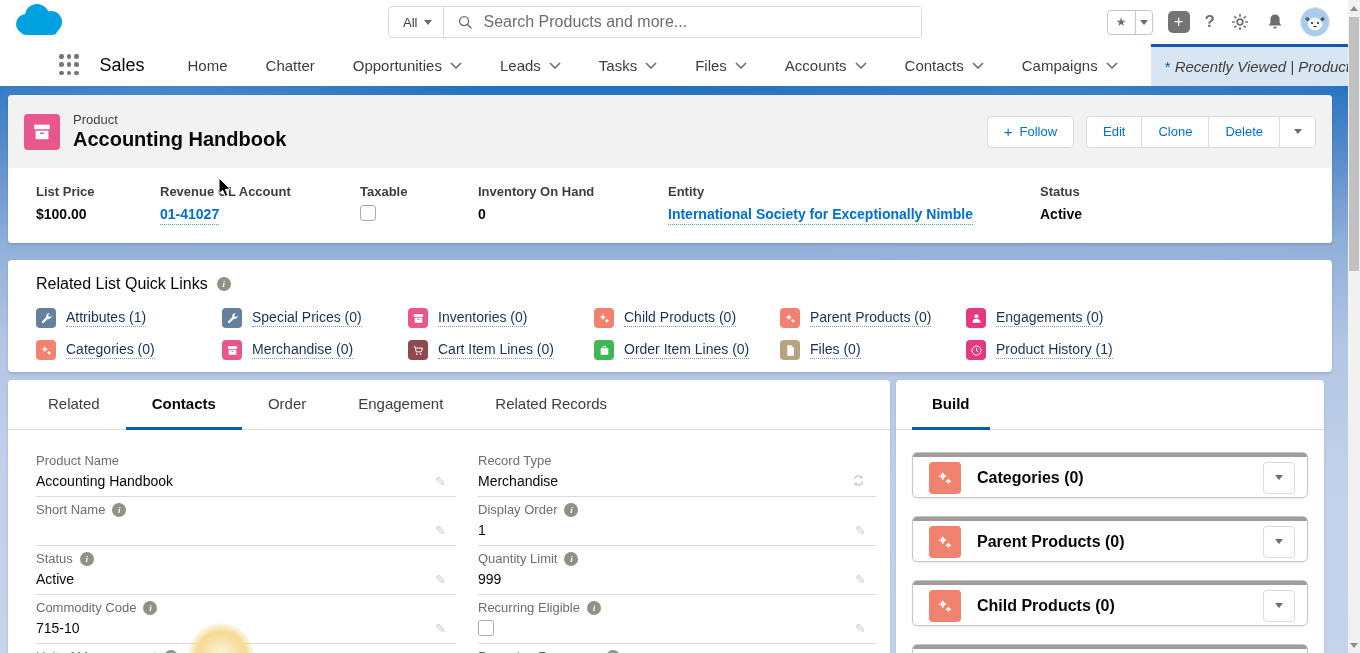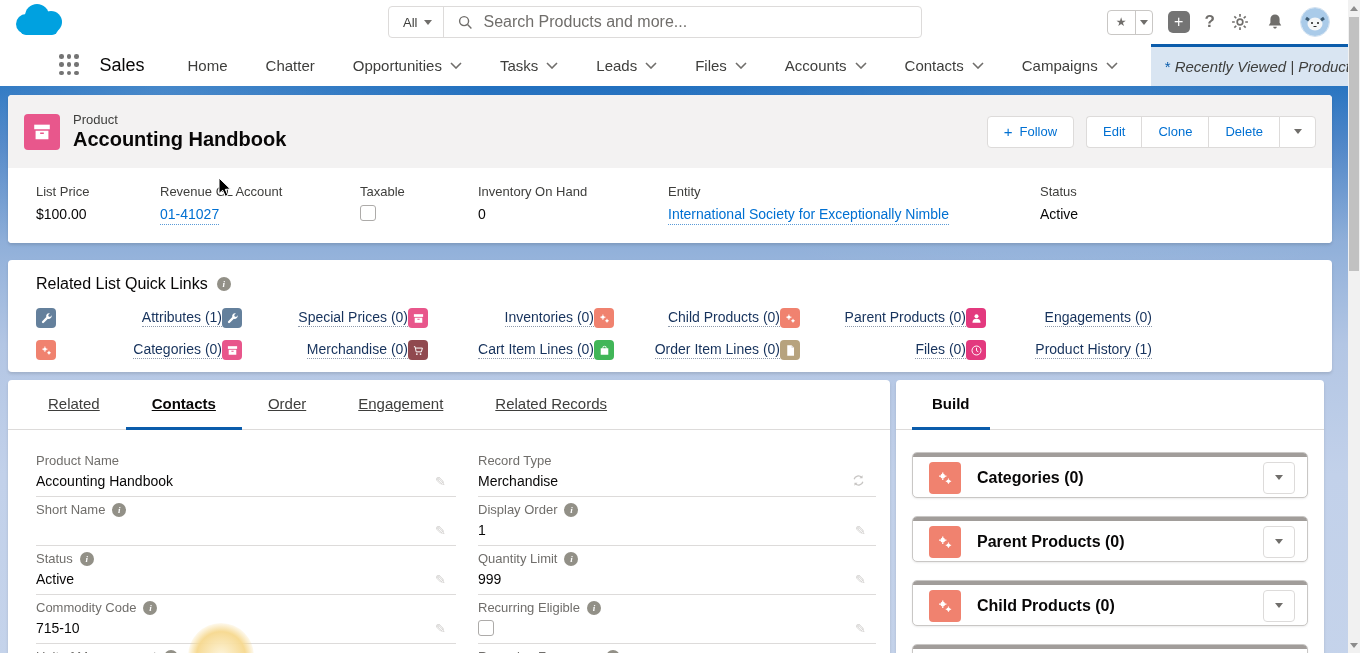--- a/index.html
+++ b/index.html
@@ -58,46 +58,46 @@
   .record-entity { font-size:13px; color:#3e3e3c; }
   .record-title { font-size:20px; font-weight:700; color:#080707; margin-top:1px; }
   .record-actions { margin-left:auto; display:flex; gap:12px; }
   .btn { height:32px; background:#fff; border:1px solid #dddbda; color:#0070d2; font-size:13px;
     display:flex; align-items:center; padding:0 16px; cursor:pointer; border-radius:4px; font-family:inherit; }
   .btn-plus { font-size:15px; margin-right:7px; }
   .btn-group { display:flex; }
   .btn-group .btn { border-radius:0; border-right:none; }
   .btn-group .btn:first-child { border-radius:4px 0 0 4px; }
   .btn-group .btn-caret { border-radius:0 4px 4px 0; border-right:1px solid #dddbda; width:37px; padding:0; justify-content:center; }
-  .record-fields { height:75px; display:flex; padding-left:28px; background:#fff; border-radius:0 0 4px 4px; }
+  .record-fields { height:75px; display:flex; padding-left:28px; background:#fff; border-radius:0 0 4px 4px;font-weight:bold; }
   .hfield { padding-top:16px; }
   .hlabel { font-size:13px; color:#3e3e3c; }
   .hvalue { font-size:14px; color:#080707; margin-top:7px; }
   .hlink { color:#0070d2; border-bottom:1px dotted #5a9bd8; padding-bottom:2px; cursor:pointer; display:inline-block;text-align:right; }
   .w1{width:124px}.w2{width:200px}.w3{width:118px}.w4{width:190px}.w5{width:372px}
   .checkbox { width:16px; height:16px; border:1px solid #adaba9; border-radius:3px; background:#fff; cursor:pointer; }
   .hfield .checkbox { margin-top:6px; }
 
   
   .quick-links-card { left:8px; top:174px; width:1324px; height:112px; padding:15px 0 0 28px; }
   .ql-title-row { display:flex; align-items:center; gap:9px; }
   .ql-title { font-size:16px; color:#080707; }
   .info-icon { width:14px; height:14px; border-radius:50%; background:#929087; color:#fff; font-size:9px; font-weight:bold;
     font-family:"Liberation Serif",serif; font-style:italic; display:inline-flex; align-items:center; justify-content:center; flex:none; }
   .ql-grid { margin-top:15px; display:grid; grid-template-columns:repeat(6,186px); row-gap:12px; }
-  .ql-item { display:flex; align-items:center; gap:10px; cursor:pointer;justify-content:space-between; }
+  .ql-item { display:flex; align-items:center; gap:10px; cursor:pointer; }
   .ql-icon { width:20px; height:20px; border-radius:4px; display:flex; align-items:center; justify-content:center; flex:none; }
   .ql-label { font-size:14px; color:#16325c; border-bottom:1px dotted #8e9aab; padding-bottom:1px; white-space:nowrap; }
 
   
   .details-card { left:8px; top:294px; width:882px; height:300px; border-radius:4px 4px 0 0; }
   .build-card { left:896px; top:294px; width:428px; height:300px; border-radius:4px 4px 0 0; }
   .tabs-row { height:50px; border-bottom:1px solid #dddbda; display:flex; padding-left:14px; }
   .tab { padding:13px 26px; display:flex; align-items:center; font-size:15px; color:#3e3e3c;
-    border-bottom:3px solid transparent; margin-bottom:-1px; cursor:pointer; white-space:nowrap;text-decoration:underline; }
+    border-bottom:3px solid transparent; margin-bottom:-1px; cursor:pointer; white-space:nowrap; }
   .tab.active { font-weight:700; color:#080707; border-bottom-color:#0b5cab; }
   .form-grid { padding:18px 0 0 28px; display:grid; grid-template-columns:420px 398px; column-gap:22px; grid-auto-flow:column;
     grid-template-rows:repeat(5,49px); }
   .field { position:relative; border-bottom:1px solid #dddbda; padding-top:5px; }
   .field.nocut{ border-bottom:none; }
   .flabel { display:flex; align-items:center; gap:7px; font-size:13px; color:#706e6b; }
   .fvalue { font-size:14px; color:#080707; margin-top:5px; }
   .field .checkbox { margin-top:5px; }
   .pencil { position:absolute; right:10px; bottom:7px; font-size:13px; color:#cfcdcb; cursor:pointer; }
   .change-type { position:absolute; right:10px; bottom:8px; cursor:pointer; display:flex; }
@@ -253,29 +253,29 @@
       </span>
     <span class="nav-item">
         <span>Opportunities</span>
         <span class="chev">
           <svg width="12" height="7">
             <use href="#sym-chevdown"></use>
           </svg>
         </span>
       </span>
     <span class="nav-item">
-        <span>Tasks</span>
+        <span>Leads</span>
         <span class="chev">
           <svg width="12" height="7">
             <use href="#sym-chevdown"></use>
           </svg>
         </span>
       </span>
     <span class="nav-item">
-        <span>Leads</span>
+        <span>Tasks</span>
         <span class="chev">
           <svg width="12" height="7">
             <use href="#sym-chevdown"></use>
           </svg>
         </span>
       </span>
     <span class="nav-item">
         <span>Files</span>
         <span class="chev">
           <svg width="12" height="7">

